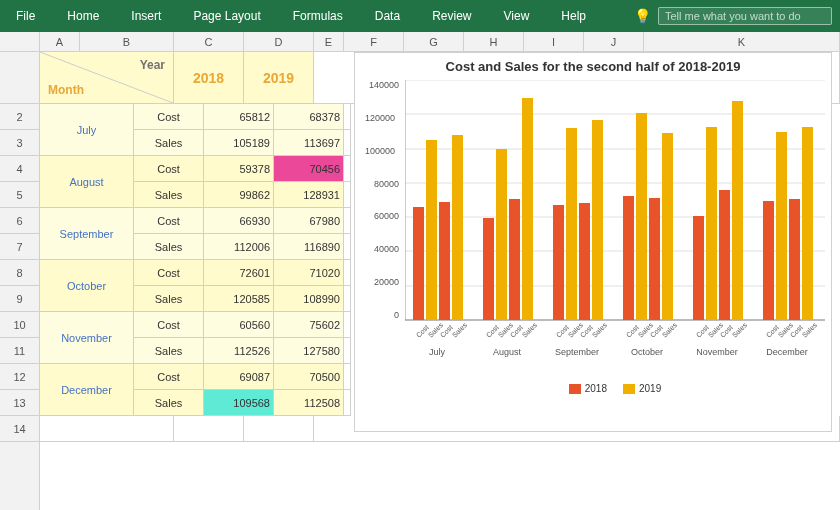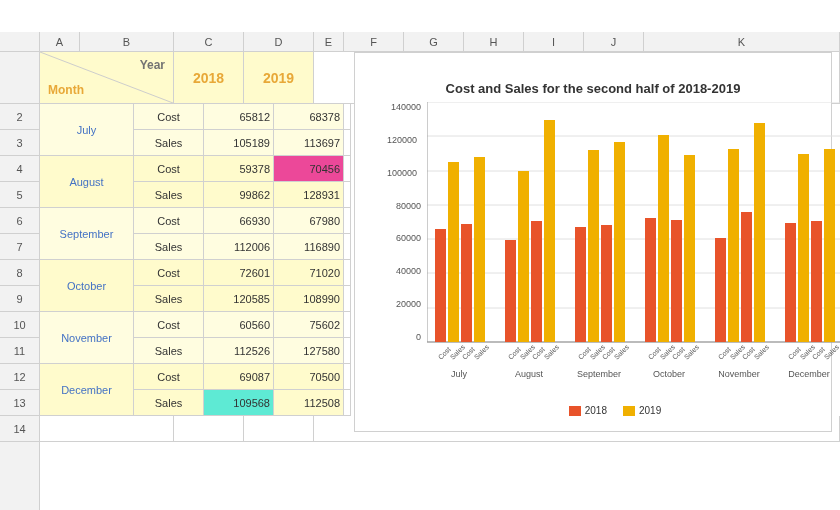--- a/index.html
+++ b/index.html
@@ -134,21 +134,21 @@
 
     
     .chart-area {
       position: absolute;
       top: 52px;
       left: 354px;
       width: 478px;
       height: 380px;
       background: #fff;
       border: 1px solid #d0d0d0;
-      padding: 28px;
+      padding: 6px;
     }
 
     .chart-title {
       text-align: center;
       font-size: 13px;
       font-weight: bold;
       color: #333;
       margin-bottom: 6px;
     }
 
@@ -222,20 +222,37 @@
       display: flex;
       flex-direction: column;
       position: relative;
     }
   </style>
 </head>
 <body>
 
 <div class="root">
 
+  <div class="menu-bar">
+    <span class="menu-item">File</span>
+    <span class="menu-item">Home</span>
+    <span class="menu-item">Insert</span>
+    <span class="menu-item">Page Layout</span>
+    <span class="menu-item">Formulas</span>
+    <span class="menu-item">Data</span>
+    <span class="menu-item">Review</span>
+    <span class="menu-item">View</span>
+    <span class="menu-item">Help</span>
+    <div class="menu-search">
+      <span style="font-size:14px;">💡</span>
+      <div class="search-box">
+        <input type="text" placeholder="Tell me what you want to do" style="">
+      </div>
+    </div>
+  </div>
 
   <div class="spreadsheet-grid">
 
     <div class="header-row">
       <div class="rn"></div>
       <div class="col-h cb" style="width:40px;min-width:40px;">A</div>
       <div class="col-h cb" style="width:94px;min-width:94px;">B</div>
       <div class="col-h cc">C</div>
       <div class="col-h cd">D</div>
       <div class="col-h" style="width:30px;min-width:30px;">E</div>

